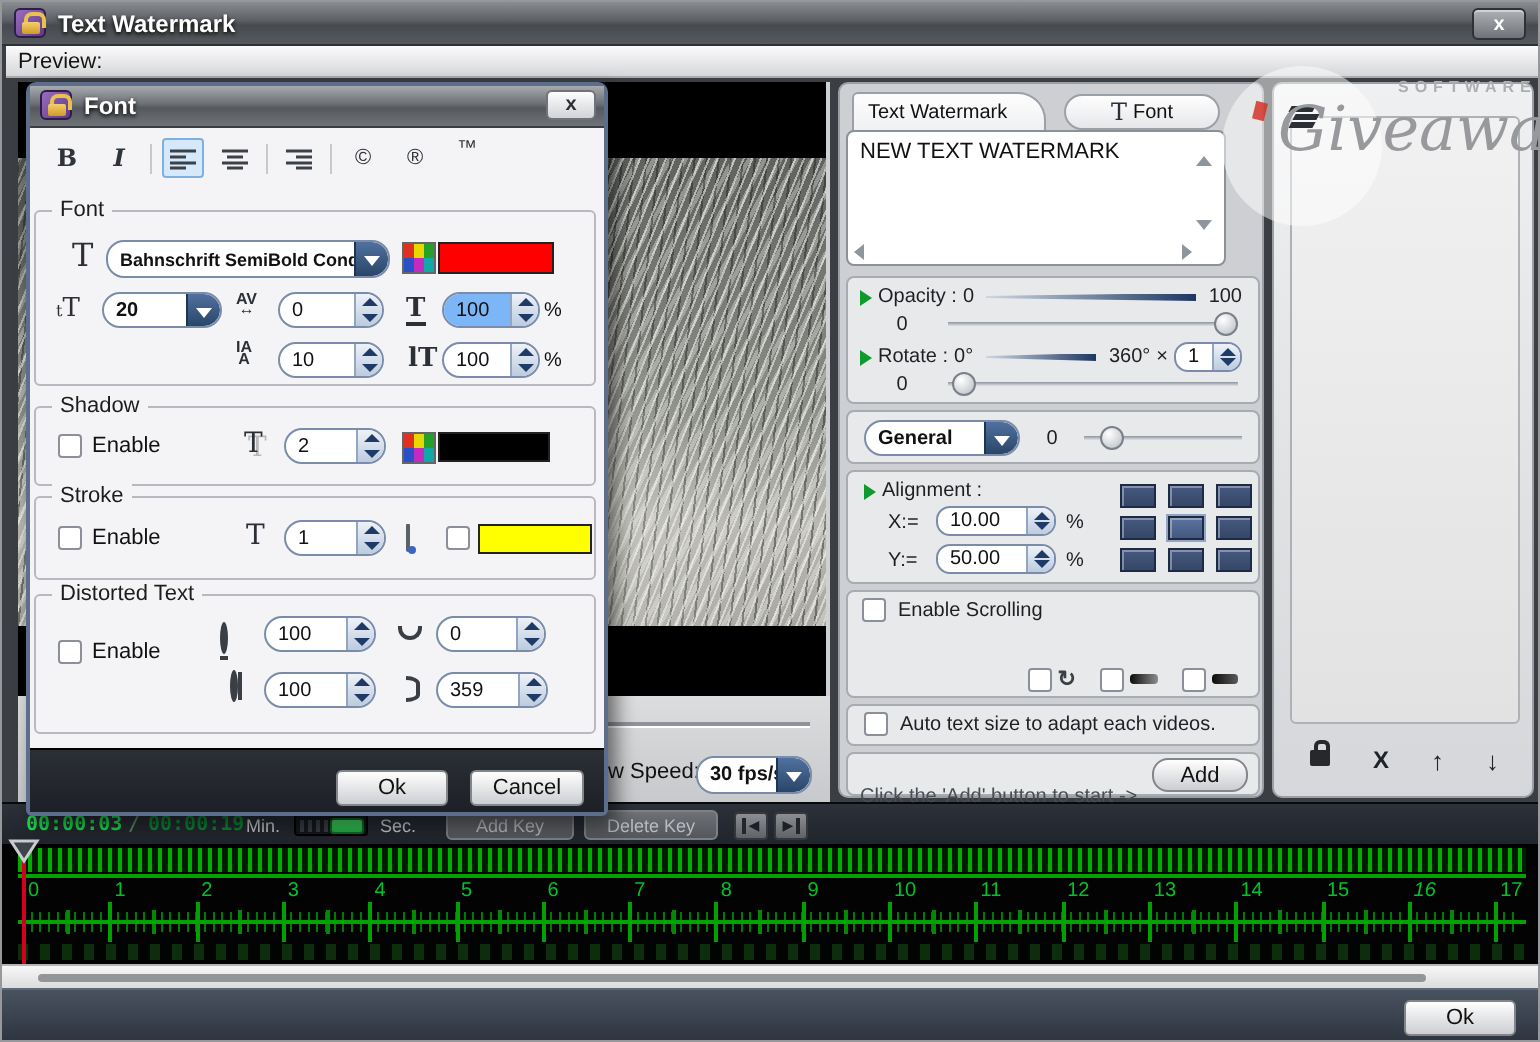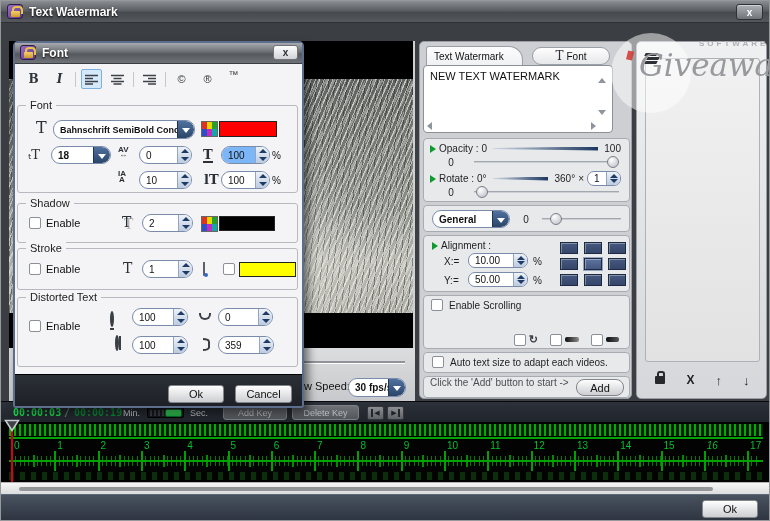--- a/index.html
+++ b/index.html
@@ -118,20 +118,23 @@
 <body>
 
 <div class="win">
 
   <div class="abs tb">
     <span class="lock" style="left:6px;top:3px"></span>
     <span class="abs t" style="left:28px;top:4px">Text Watermark</span>
     <span class="abs xbtn dark" style="left:735px;top:3px;width:27px;height:16px">x</span>
   </div>
 
+  <div class="abs pvbar">
+    <span>Preview:</span>
+  </div>
 
   <div class="abs" style="left:8px;top:40px;width:406px;height:307px;background:#000;border-right:2px solid #cfd0d2">
     <div class="abs vtex" style="left:0;top:38px;width:404px;height:234px"></div>
   </div>
 
   <div class="abs" style="left:8px;top:347px;width:406px;height:53px;background:linear-gradient(#dcddde,#c8c9cc)">
     <i class="abs" style="left:10px;top:13px;width:386px;height:3px;background:#90939a;border-bottom:1px solid #fff"></i>
     <span class="abs" style="left:295px;top:32px;font-size:11px;color:#111">w Speed:</span>
     <span class="abs cmb" style="left:339px;top:30px;width:58px">
         <b class="v" style="font-size:10px">30 fps/s</b>
@@ -257,21 +260,21 @@
     </div>
 
     <div class="box" style="top:310px;height:21px">
       <div class="abs row" style="left:8px;top:3px;gap:6px">
         <span class="ck"></span>
         <span class="lbl10">Auto text size to adapt each videos.</span>
       </div>
     </div>
 
     <div class="box" style="top:334px;height:22px">
-      <span class="abs" style="left:6px;top:0;font-size:10px;color:#4a4d52">Click the 'Add' button to start -&gt;</span>
+      <span class="abs" style="left:6px;top:16px;font-size:10px;color:#4a4d52">Click the 'Add' button to start -&gt;</span>
       <span class="abs btn" style="right:5px;top:2px;width:48px;height:17px;border-radius:8px">Add</span>
     </div>
   </div>
 
   <div class="abs lp">
     <div class="abs" style="left:8px;top:16px;width:115px;height:304px;background:linear-gradient(#f1f1f1,#e2e2e3);border:1px solid #aeb1b6;border-radius:3px"></div>
     <div class="abs row" style="left:8px;top:328px;width:115px;height:20px;justify-content:space-around">
       <span><i class="mlock"></i></span>
       <span style="font-size:12px;font-weight:bold;color:#202328">X</span>
       <span style="font-size:13px;font-weight:bold;color:#202328">↑</span>
@@ -336,21 +339,21 @@
           <i></i>
           <i></i>
           <i></i>
           <i></i>
           <i></i>
         </span>
       <span class="abs sw" style="left: 201px; top: 15px; width: 58px; height: 16px; background-color: rgb(255, 0, 0);"></span>
 
       <span class="abs ticn" style="left:10px;top:42px;font-size:13px;font-weight:normal"><small style="font-size:8px">t</small>T</span>
       <span class="abs cmb" style="left:33px;top:40px;width:60px;height:18px">
-          <b class="v" style="font-size:10px">18</b>
+          <b class="v" style="font-size:10px">20</b>
           <b class="dd"></b>
         </span>
       <span class="abs stk" style="left:100px;top:40px">
           <b style="font-size:8px;font-weight:bold">AV</b>
           <b style="font-size:8px;margin-top:-3px">↔</b>
         </span>
       <span class="abs sp" style="left:121px;top:40px;width:53px">
           <b class="v">0</b>
           <b class="ud"></b>
         </span>

